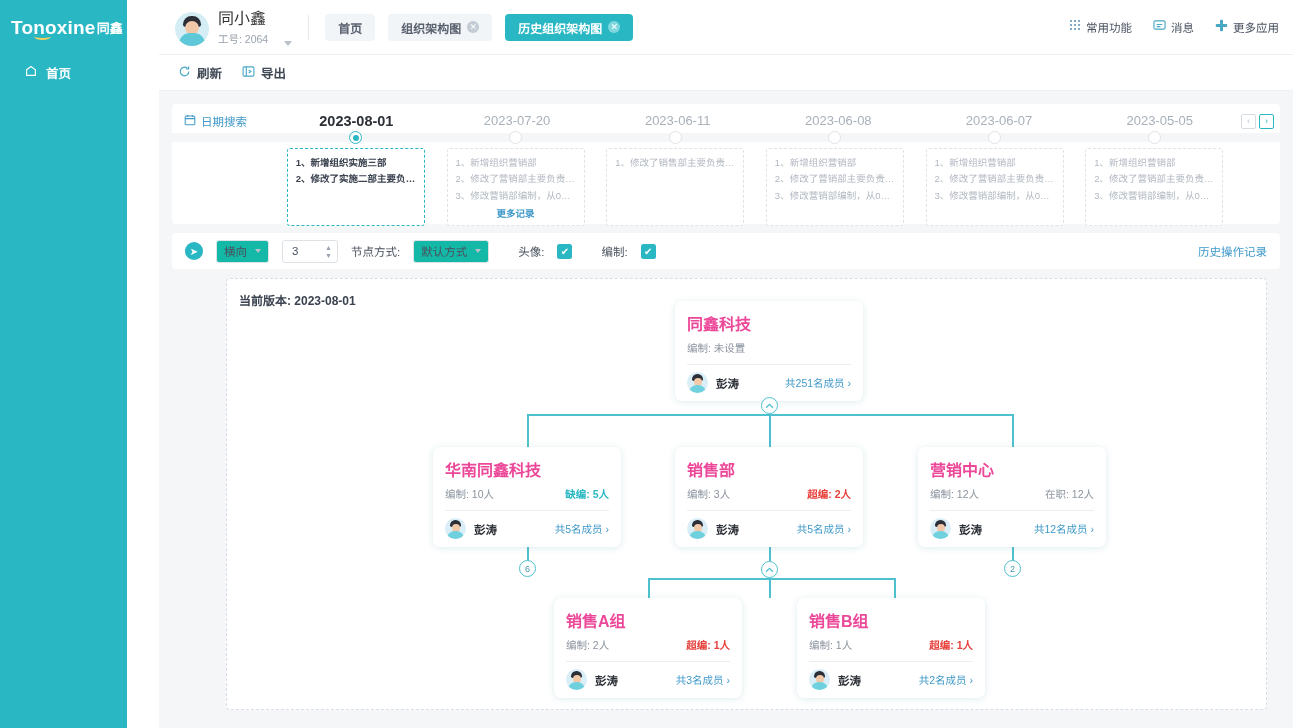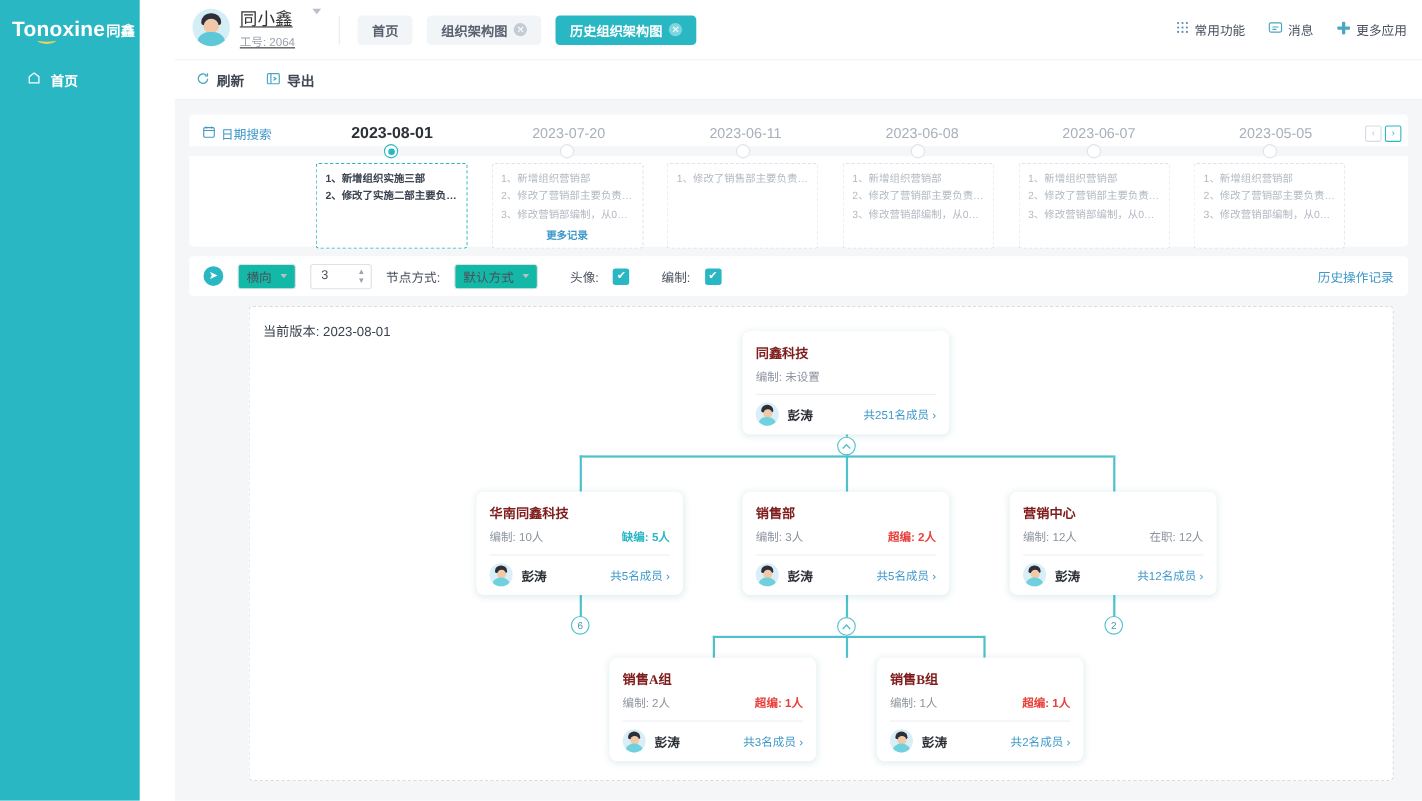--- a/index.html
+++ b/index.html
@@ -45,21 +45,21 @@
   .nav-arrow { margin-left: 4px; font-size: 8px; line-height: 1; }
 
   
   .main { flex: 1; height: 728px; background: #f4f6f8; position: relative; }
 
   
   .topbar {
     height: 55px; background: #ffffff; display: flex; align-items: center;
     padding: 0 14px 0 16px; border-bottom: 1px solid #eef1f3;
   }
-  .avatar-wrap { display: flex; align-items: flex-start; gap: 9px; text-decoration: underline; }
+  .avatar-wrap { display: flex; align-items: flex-end; gap: 9px; }
   .avatar {
     width: 34px; height: 34px; border-radius: 50%;
     background: #d5eef6; position: relative; overflow: hidden; flex: 0 0 34px;
   }
   .avatar .hair { position: absolute; left: 8px; top: 4px; width: 18px; height: 11px;
     background: #2c2f38; border-radius: 9px 9px 3px 3px; }
   .avatar .face { position: absolute; left: 10px; top: 9px; width: 14px; height: 13px;
     background: #f2c9a8; border-radius: 7px 7px 6px 6px; }
   .avatar .body { position: absolute; left: 4px; top: 21px; width: 26px; height: 15px;
     background: #5ec8d8; border-radius: 11px 11px 0 0; }
@@ -177,31 +177,31 @@
   .toolbar-right { margin-left: auto; font-size: 11.5px; color: #3f99c9; cursor: pointer; white-space: nowrap; }
 
   
   .chart-area {
     margin-top: 9px; background: #ffffff; border: 1px dashed #d7dde3; border-radius: 4px;
     height: 432px; position: relative; overflow: hidden;
     margin-left: 54px; margin-right: 13px;
   }
   .version-label {
     position: absolute; left: 12px; top: 12px;
-    font-size: 12px; color: #3b4350; font-weight: 400; white-space: nowrap;
+    font-size: 12px; color: #3b4350; font-weight: 700; white-space: nowrap;
   }
   .canvas { position: absolute; inset: 0; }
 
   
   .node {
     position: absolute; width: 188px; background: #ffffff;
     border-radius: 7px; box-shadow: 0 1px 7px rgba(42,130,150,0.16);
     padding: 10px 12px 8px 12px;
   }
-  .node-title { font-size: 12px; font-weight: 700; color: #7f1d1d; white-space: nowrap; font-family: Liberation Serif, serif; }
+  .node-title { font-size: 16px; font-weight: 700; color: #ec4899; white-space: nowrap; }
   .node-stats { display: flex; align-items: baseline; justify-content: space-between; margin-top: 5px; }
   .node-quota { font-size: 10.5px; color: #8b939e; white-space: nowrap; }
   .node-extra { font-size: 10.5px; font-weight: 700; white-space: nowrap; }
   .node-extra.teal { color: #2ab7c4; }
   .node-extra.red  { color: #e8413c; }
   .node-extra.gray { color: #8b939e; font-weight: 400; }
   .node-sep { height: 1px; background: #eceff2; margin: 9px 0 7px 0; }
   .node-foot { display: flex; align-items: center; gap: 8px; }
   .mini-avatar {
     width: 21px; height: 21px; border-radius: 50%; background: #d9eef7;

